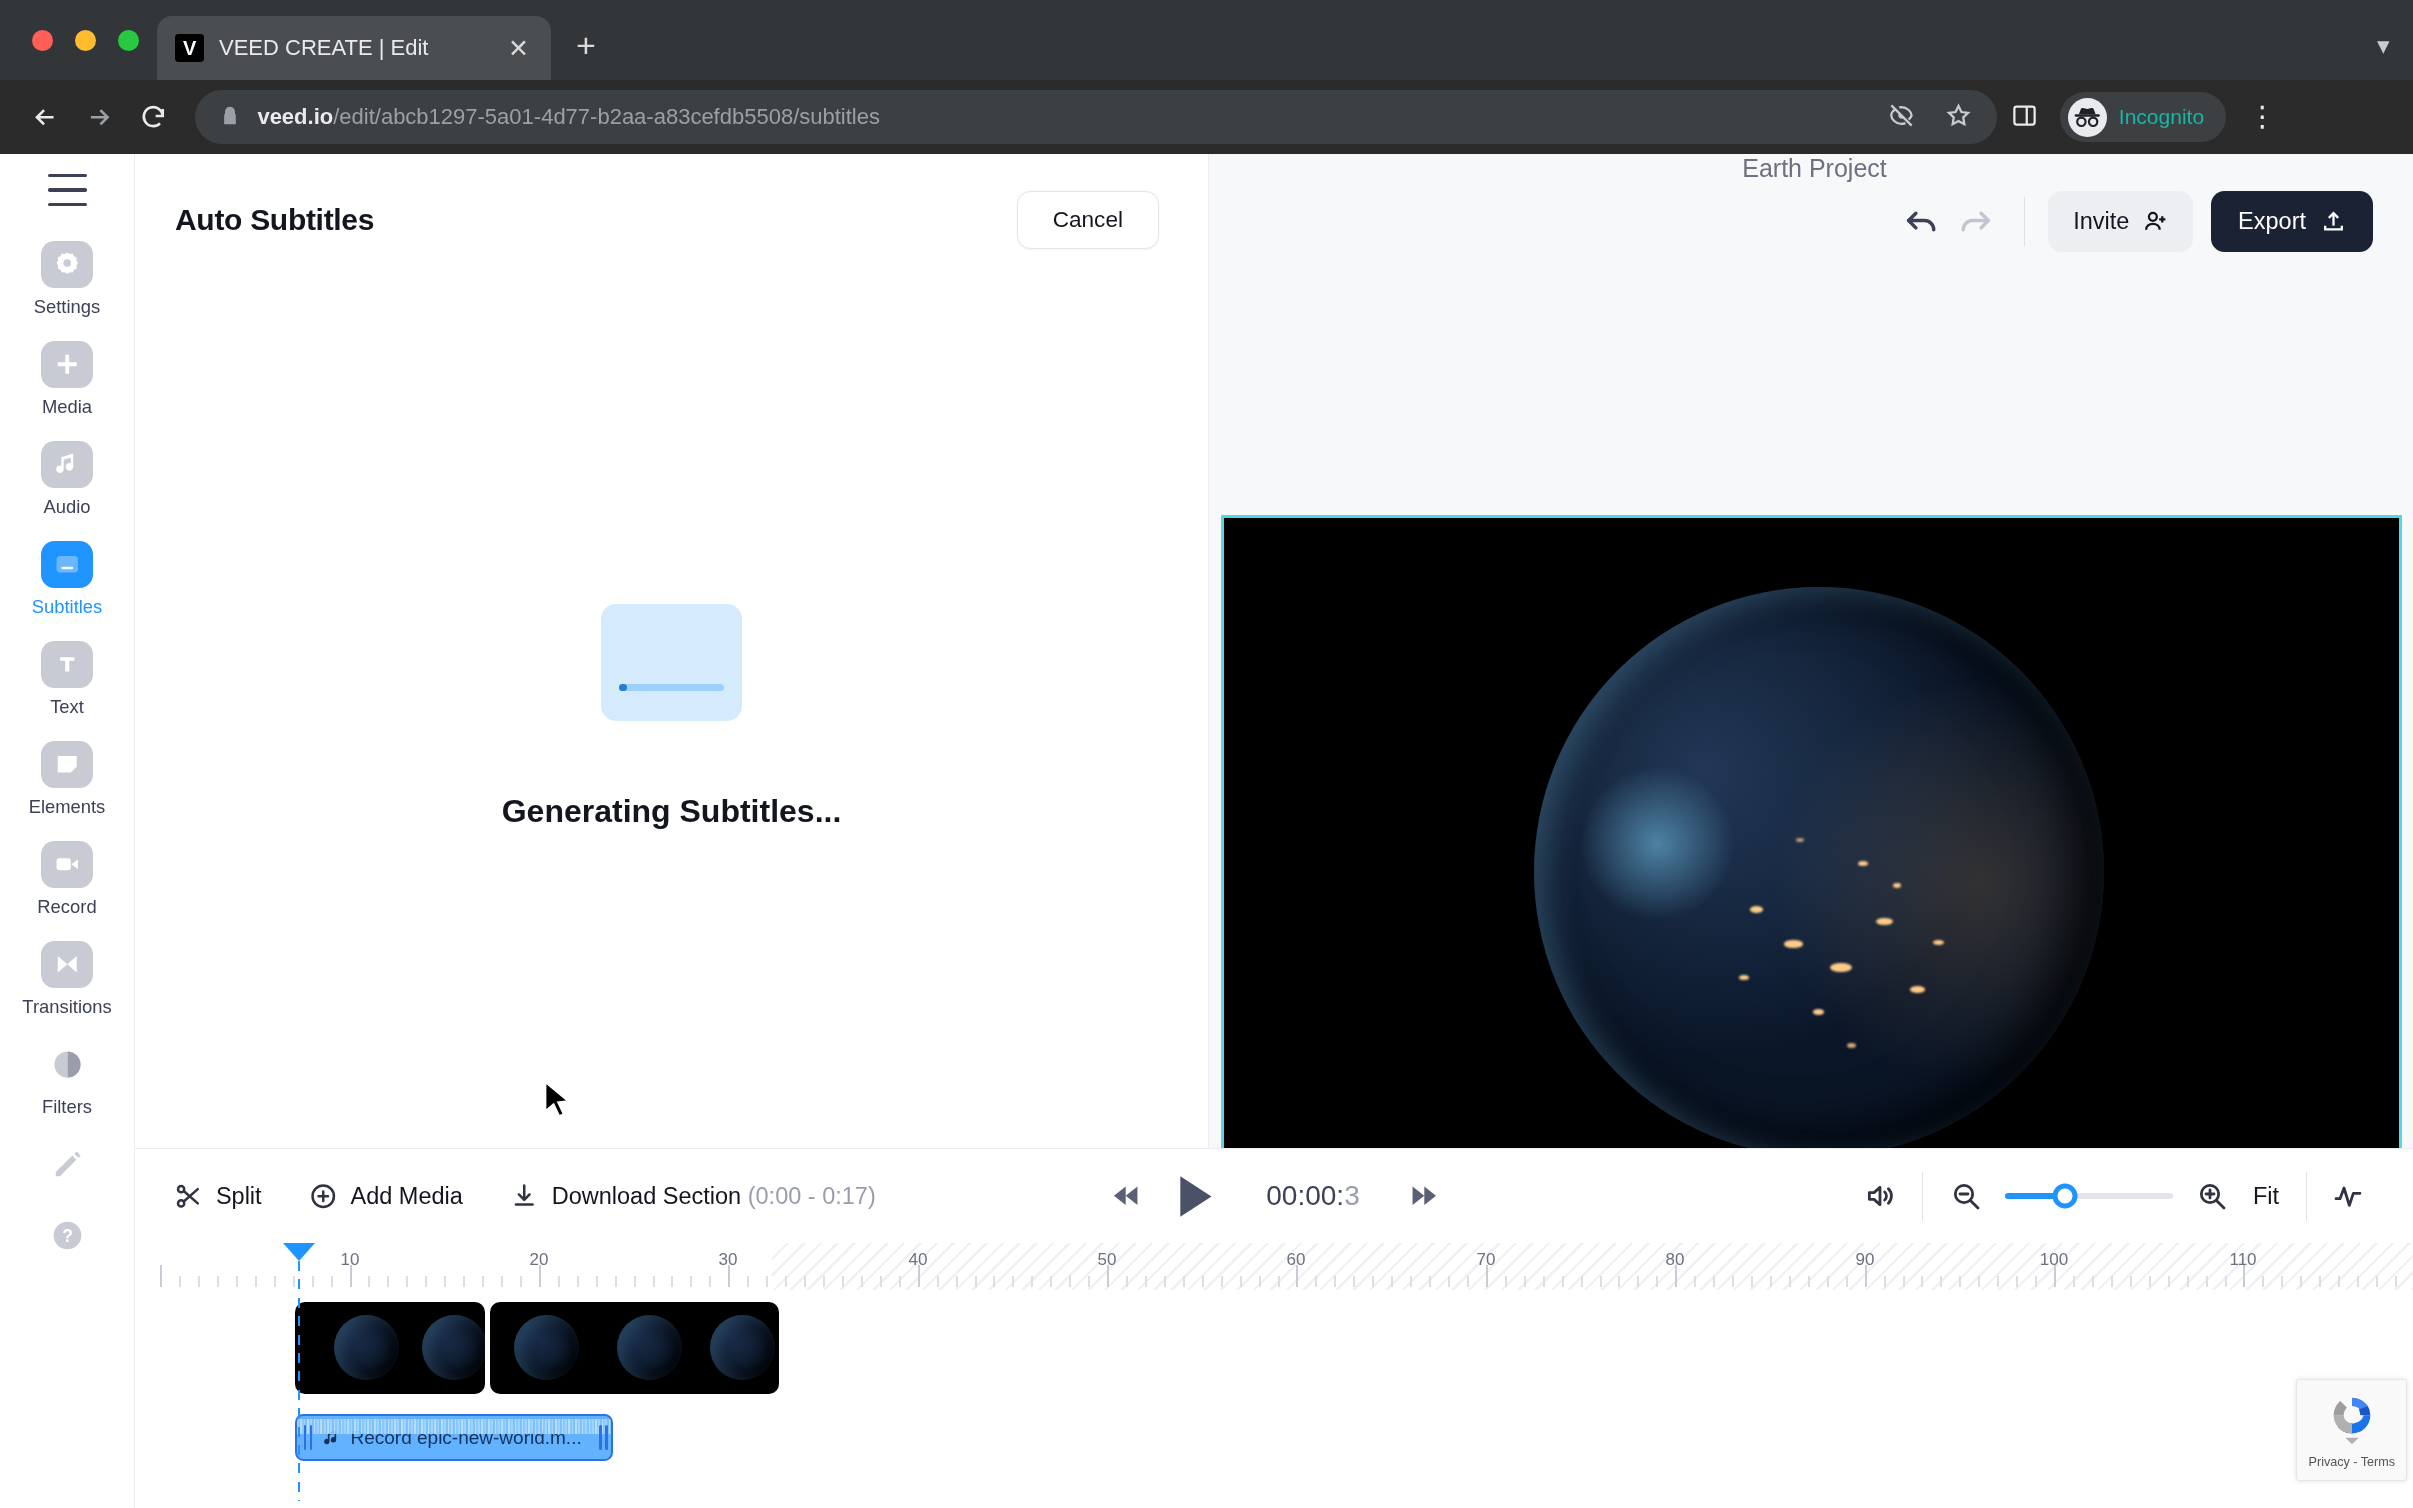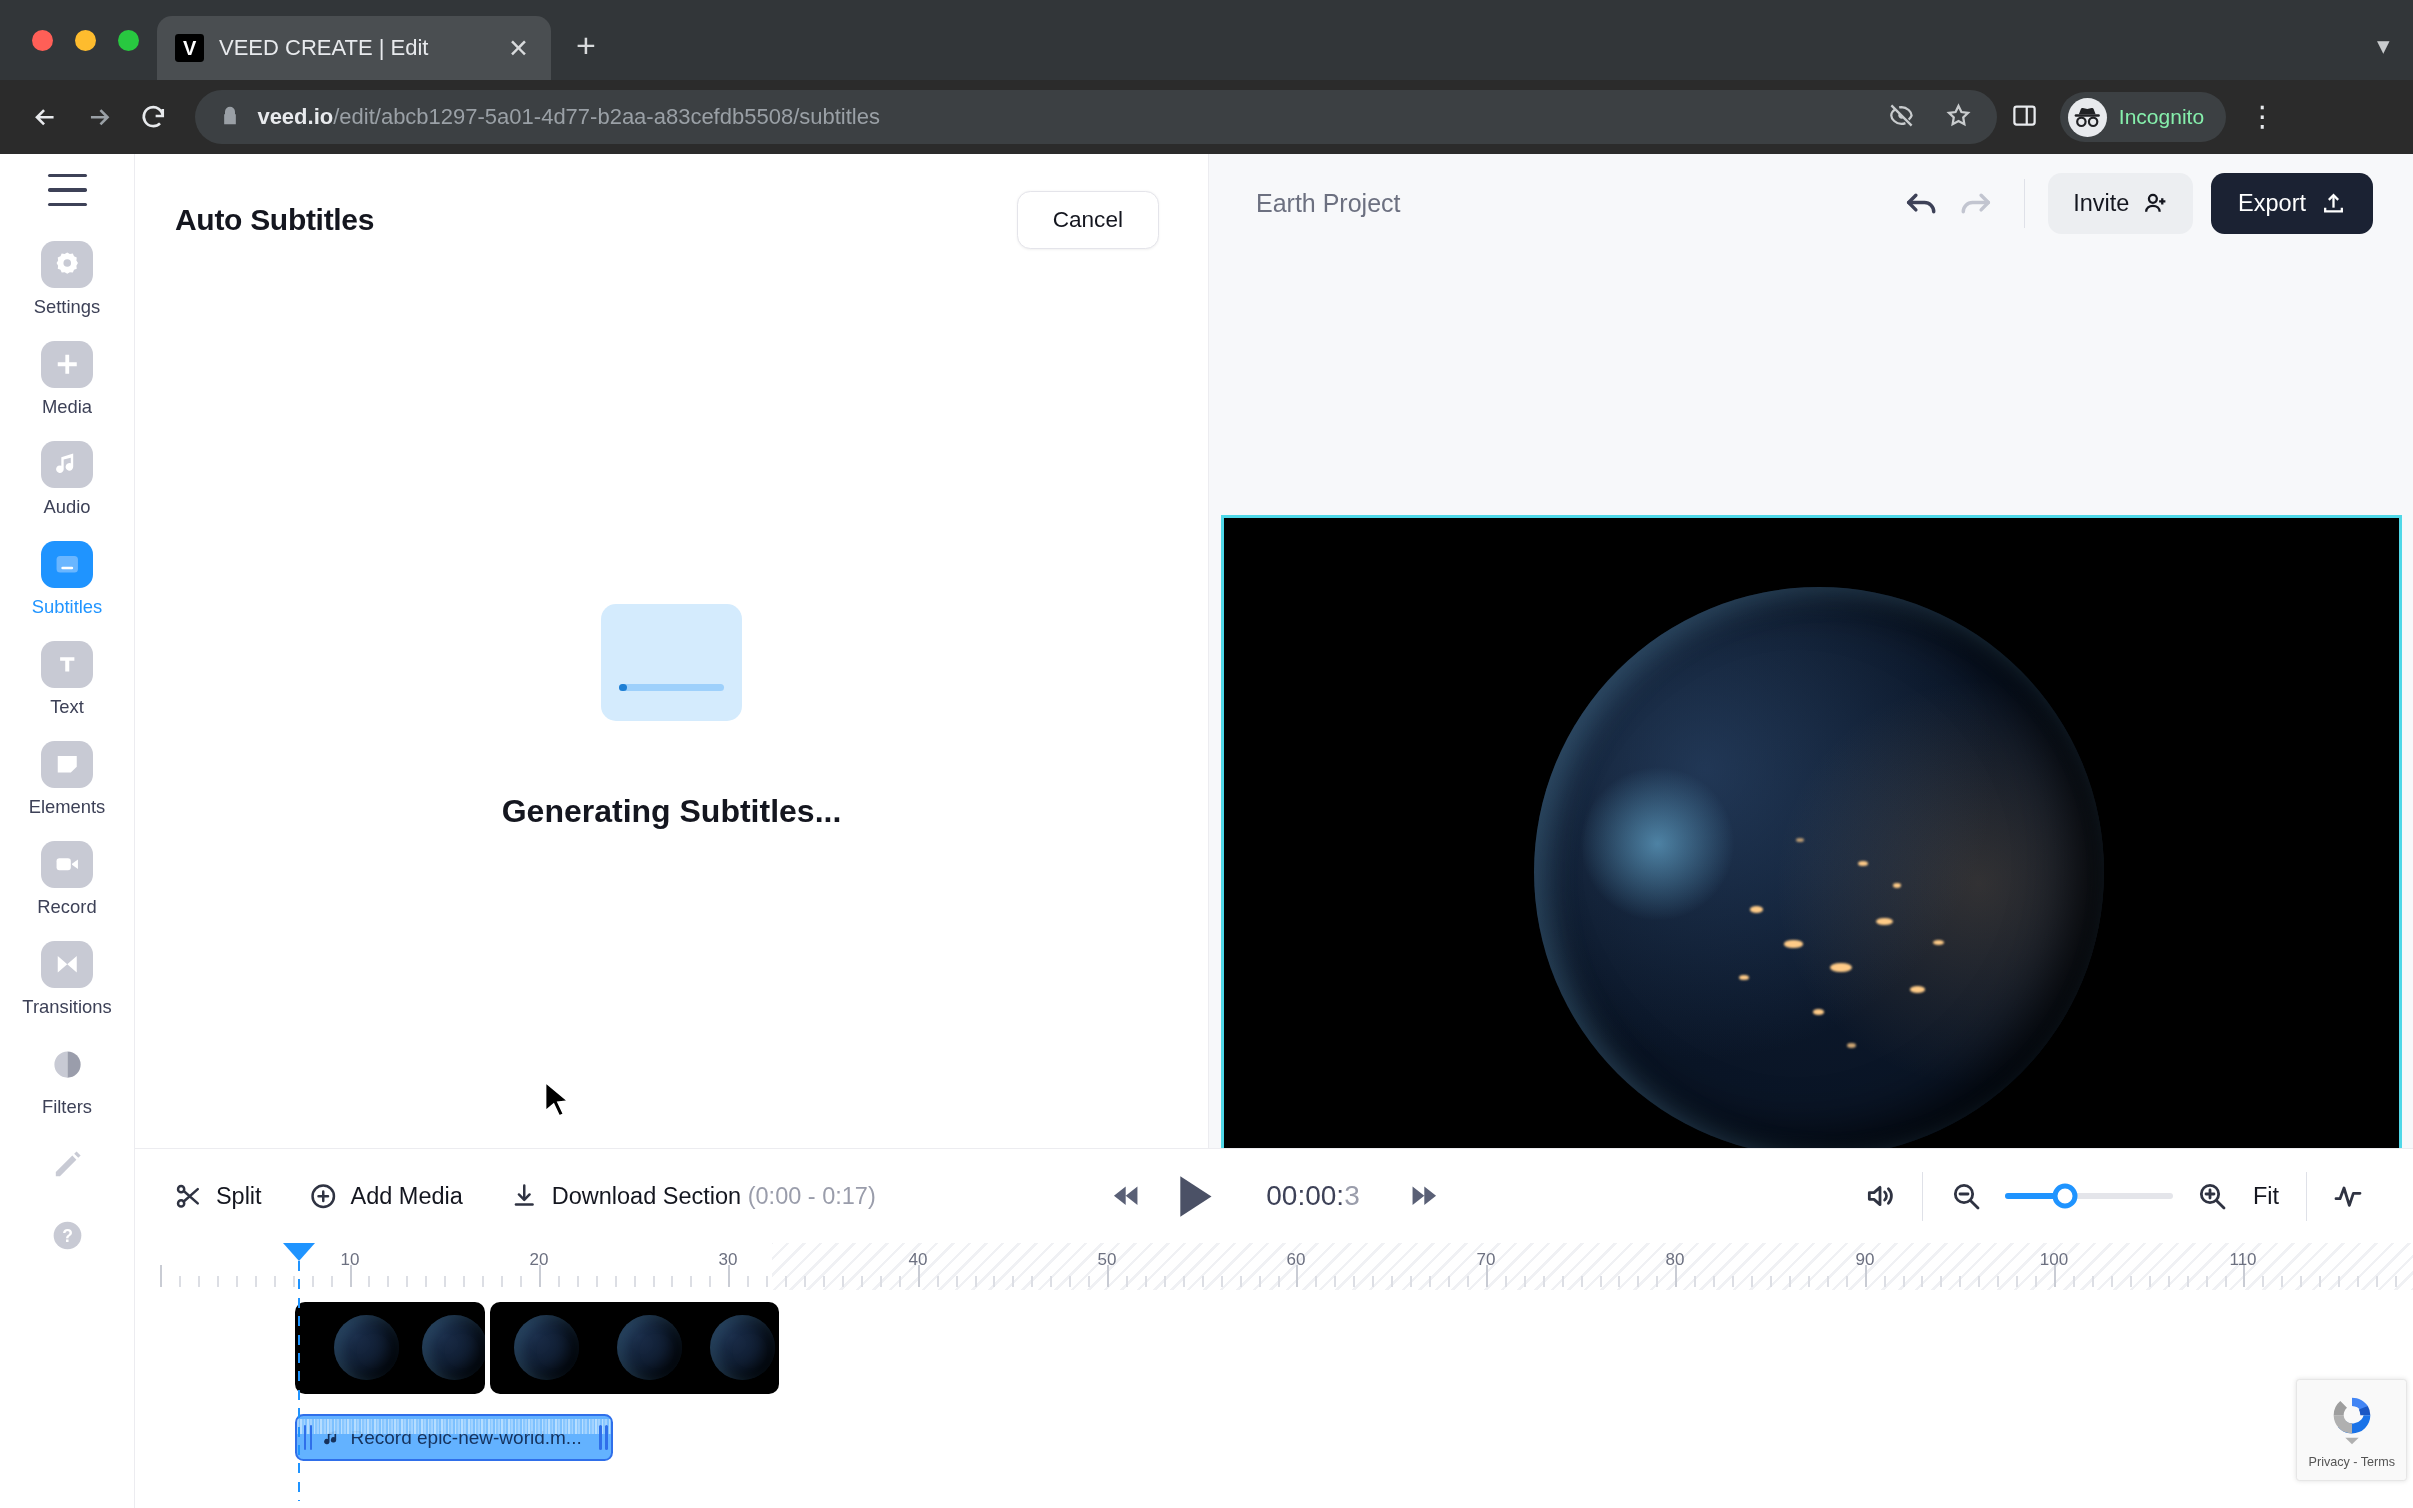--- a/index.html
+++ b/index.html
@@ -49,21 +49,21 @@
   .omni-actions { display:flex; align-items:center; gap: 30px; margin-left:auto; }
   .omni-actions svg { width: 27px; height:27px; stroke:#c9ccce; fill:none; stroke-width:2; }
   .toolbar-right { display:flex; align-items:center; gap: 22px; padding-right: 5px; }
   .tb-icon svg { width: 27px; height: 27px; stroke:#e8eaed; fill:none; stroke-width:2; }
   .incognito-chip {
     display:flex; align-items:center; gap: 11.7px; background:#3c4043; border-radius: 28.5px;
     padding: 6.7px 22px 6.7px 8.4px; height: 50px;
   }
   .incog-avatar { width: 39px; height:39px; border-radius:50%; background:#e8eaed; position:relative; }
   .incog-avatar svg { position:absolute; left:5px; top:7.5px; width:28.5px; height:23.5px; }
-  .incog-label { color:#86efac; font-size: 21px; }
+  .incog-label { color:#14b8a6; font-size: 21px; }
   .kebab { color:#e8eaed; font-size: 28.5px; line-height: 0.6; letter-spacing:0; width:17px; text-align:center; }
 
   
   .app { position:absolute; top: 154px; left:0; width: 2413px; height: 1354px; background:#fff; display:flex; }
 
   .rail {
     width: 135px; background:#fff; border-right: 0.8px solid #ececf0;
     display:flex; flex-direction:column; align-items:center; padding-top: 20px; flex-shrink:0;
   }
   .hamburger { width:39px; height:32px; display:flex; flex-direction:column; justify-content:space-between; margin-bottom: 35px; cursor:pointer; }
@@ -90,21 +90,21 @@
   .loader-card { width: 141px; height: 117px; background:#d4ebfd; border-radius: 15px;
     position:relative; margin-bottom: 72px; }
   .loader-bar { position:absolute; left: 18.4px; right: 18.4px; bottom: 30px; height: 7.5px;
     background:#9ed0fb; border-radius: 4.2px; }
   .loader-bar::before { content:""; position:absolute; left:0; top:0; width: 7.5px; height:7.5px;
     background:#1f7fd4; border-radius:4.2px; }
   .gen-title { font-size: 32px; font-weight:700; color:#14161f; margin-bottom: 30px; }
   .gen-sub { font-size: 23.5px; color:#9a9dab; }
 
   .stage { flex: 1; background:#f7f8fa; position:relative; display:flex; flex-direction:column; }
-  .stage-head { height: 99px; display:flex; align-items:center; padding: 0 40px 0 47px; gap: 8px; }
+  .stage-head { height: 99px; display:flex; align-items:center; padding: 0 40px 0 47px; gap: 8px; flex-direction: column; }
   .proj-title { font-size: 25px; color:#6c7080; }
   .stage-actions { margin-left:auto; display:flex; align-items:center; gap: 0; }
   .udo { width: 52px; height:52px; display:flex; align-items:center; justify-content:center; cursor:pointer; }
   .udo svg { width: 37px; height:28.5px; stroke:#3d4157; fill:none; stroke-width:2.6; stroke-linecap:round; stroke-linejoin:round; }
   .udo.dim svg { stroke:#c2c5d0; }
   .vsep { width:0.8px; height: 49px; background:#dfe1e8; margin: 0 23.5px; }
   .invite-btn { display:flex; align-items:center; gap: 13.4px; background:#eceef1; border:none; border-radius: 13.4px;
     padding: 17px 25px; font-size: 23.5px; color:#14161f; cursor:pointer; font-family:inherit; }
   .invite-btn svg { width: 25px; height:25px; stroke:#14161f; fill:none; stroke-width:2.2; }
   .export-btn { display:flex; align-items:center; gap: 15px; background:#1b2233; border:none; border-radius: 13.4px;

